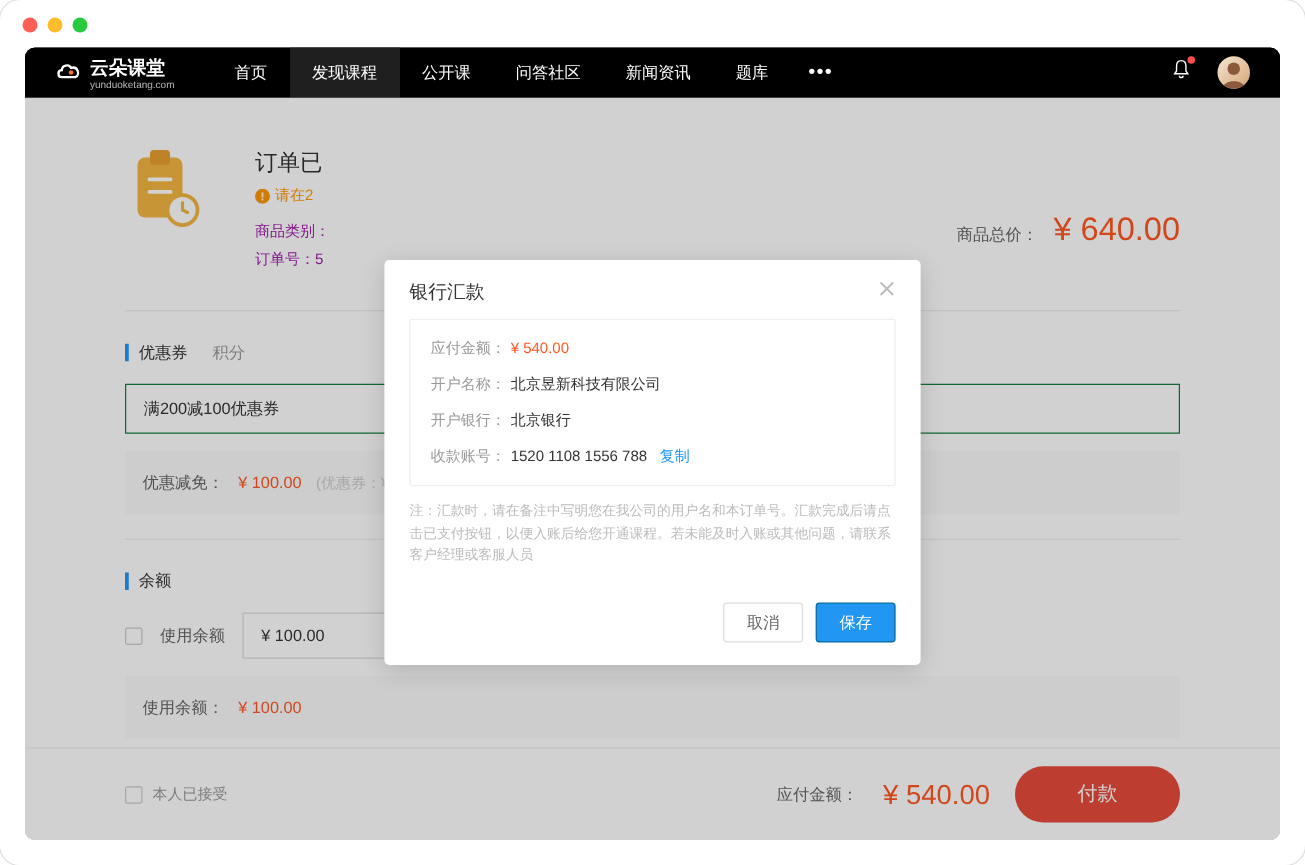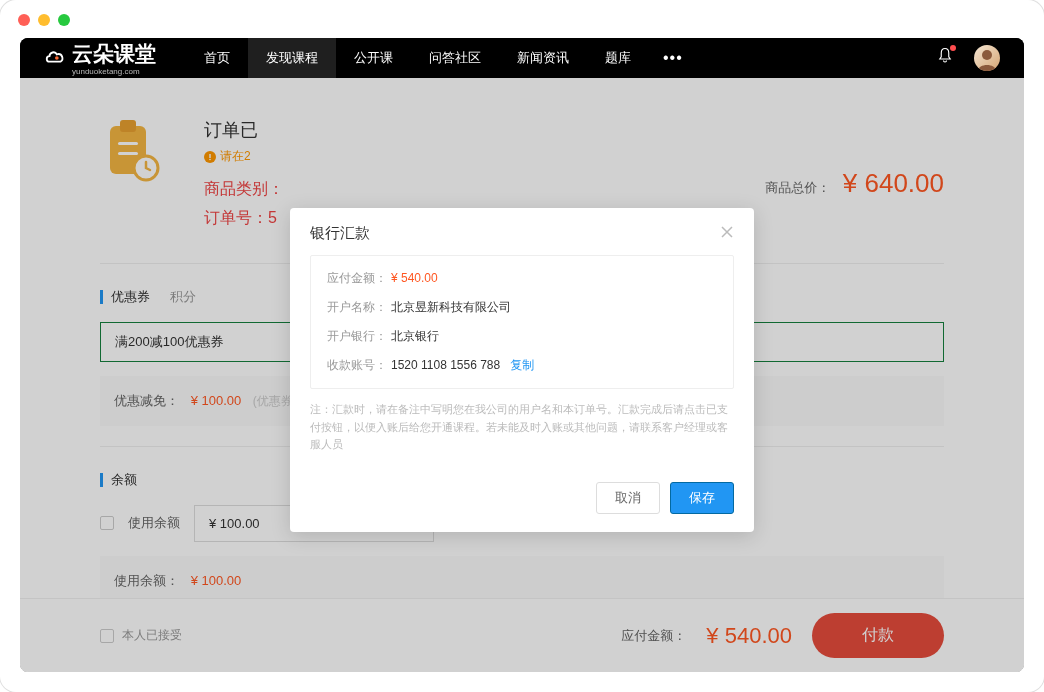--- a/index.html
+++ b/index.html
@@ -7,37 +7,37 @@
 .window { width: 1044px; height: 692px; background: #fff; border-radius: 16px; overflow: hidden; position: relative; box-shadow: 0 0 0 1px #e0e0e0; }
 .traffic-lights { position: absolute; top: 14px; left: 18px; display: flex; gap: 8px; z-index: 10; }
 .traffic-light { width: 12px; height: 12px; border-radius: 50%; }
 .tl-red { background: #ff5f56; }
 .tl-yellow { background: #ffbd2e; }
 .tl-green { background: #27c93f; }
 .app-frame { position: absolute; top: 38px; left: 20px; right: 20px; bottom: 20px; background: #000; border-radius: 8px; overflow: hidden; }
 .topbar { height: 40px; background: #000; display: flex; align-items: center; padding: 0 24px; }
 .logo { display: flex; align-items: center; color: #fff; font-size: 14px; margin-right: 30px; }
 .logo-icon { width: 22px; height: 22px; margin-right: 6px; }
-.logo-text { font-weight: bold; font-size: 21px; }
+.logo-text { font-weight: bold; font-size: 15px; }
 .logo-sub { font-size: 8px; opacity: 0.7; display: block; line-height: 1; }
 .nav { display: flex; height: 100%; }
 .nav-item { color: #fff; font-size: 13px; padding: 0 18px; display: flex; align-items: center; cursor: pointer; }
 .nav-item.active { background: #1f1f1f; }
 .nav-more { color: #fff; padding: 0 14px; display: flex; align-items: center; cursor: pointer; font-size: 16px; letter-spacing: 1px; }
 .topbar-right { margin-left: auto; display: flex; align-items: center; gap: 20px; }
 .bell { position: relative; cursor: pointer; }
 .bell-dot { position: absolute; top: -2px; right: -2px; width: 6px; height: 6px; background: #ff4d4f; border-radius: 50%; }
 .avatar { width: 26px; height: 26px; border-radius: 50%; background: linear-gradient(135deg, #f5e6d3, #d4a574); cursor: pointer; overflow: hidden; display:flex; align-items:center; justify-content:center; }
 .content { background: #f5f5f5; height: calc(100% - 40px); overflow: hidden; position: relative; }
 .page-inner { background: #fff; margin: 0; min-height: 100%; padding: 40px 80px 100px; }
 .order-head { display: flex; gap: 40px; align-items: flex-start; margin-bottom: 30px; }
 .clipboard-icon { width: 64px; height: 64px; flex-shrink: 0; }
 .order-title { font-size: 18px; font-weight: 500; color: #333; margin-bottom: 6px; }
 .order-warning { color: #ff9800; font-size: 12px; display: flex; align-items: center; gap: 4px; margin-bottom: 10px; }
-.order-meta { color: #ef4444; font-size: 16px; line-height: 1.8; }
+.order-meta { color: #a21caf; font-size: 12px; line-height: 1.8; }
 .price-total { margin-left: auto; text-align: right; padding-top: 50px; }
 .price-total-label { color: #666; font-size: 13px; margin-right: 8px; }
 .price-total-value { color: #ff5722; font-size: 26px; font-weight: 500; }
 .section { border-top: 1px solid #eee; padding-top: 24px; margin-top: 0; margin-bottom: 20px;}
 .section-header { display: flex; align-items: center; gap: 20px; margin-bottom: 16px; }
 .section-bar { width: 3px; height: 14px; background: #2196f3; margin-right: 8px; }
 .tab-label { font-size: 13px; color: #333; cursor: pointer; display:flex; align-items:center;}
 .tab-label.inactive { color: #999; }
 .coupon-select { border: 1px solid #15803d; padding: 10px 14px; width: 100%; font-size: 13px; color: #333; margin-bottom: 14px; background:#fff; display:flex; align-items:center; justify-content:space-between;}
 .discount-row { background: #fafafa; padding: 16px 14px; font-size: 13px; color: #666; }
@@ -47,21 +47,21 @@
 .checkbox { width: 14px; height: 14px; border: 1px solid #ccc; border-radius: 2px; cursor: pointer; flex-shrink:0;}
 .balance-input { border: 1px solid #ddd; padding: 10px 14px; width: 240px; font-size: 13px; color: #333; }
 .footer-bar { position: absolute; bottom: 0; left: 0; right: 0; background: #fff; border-top: 1px solid #f0f0f0; padding: 14px 80px; display: flex; align-items: center; }
 .agreement { display: flex; align-items: center; gap: 8px; font-size: 12px; color: #999; }
 .agreement-link { color: #999; }
 .footer-right { margin-left: auto; display: flex; align-items: center; gap: 20px; }
 .footer-amount-label { font-size: 13px; color: #666; }
 .footer-amount-value { color: #ff5722; font-size: 22px; font-weight: 500; }
 .pay-btn { background: #e74c3c; color: #fff; border: none; padding: 12px 50px; font-size: 16px; border-radius: 24px; cursor: pointer; }
 .overlay { position: absolute; inset: 0; background: rgba(0,0,0,0.18); z-index: 50; }
-.modal { background: #fff; border-radius: 4px; width: 464px; position: absolute; top: 130px; left: 50%; transform: translateX(-50%); box-shadow: 0 4px 20px rgba(0,0,0,0.15); }
+.modal { background: #fff; border-radius: 4px; width: 429px; position: absolute; top: 130px; left: 50%; transform: translateX(-50%); box-shadow: 0 4px 20px rgba(0,0,0,0.15); }
 .modal-header { padding: 16px 20px 12px; display: flex; justify-content: space-between; align-items: center; }
 .modal-title { font-size: 15px; color: #333; }
 .modal-close { cursor: pointer; color: #bbb; font-size: 16px; }
 .modal-body { padding: 0 20px 16px; }
 .info-box { border: 1px solid #eee; padding: 14px 16px; font-size: 12px; border-radius: 2px;}
 .info-row { display: flex; margin-bottom: 12px; align-items: baseline; }
 .info-row:last-child { margin-bottom: 0; }
 .info-label { color: #999; width: 64px; flex-shrink: 0; }
 .info-value { color: #333; }
 .info-value.price { color: #ff5722; font-weight: 500; }

